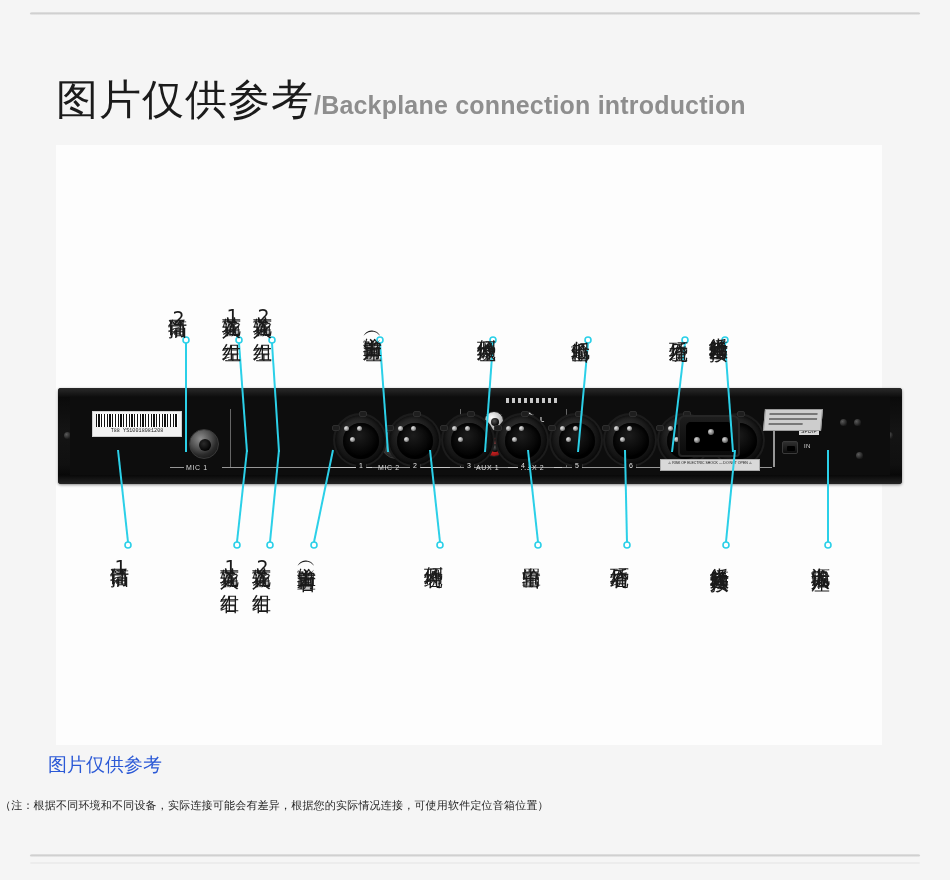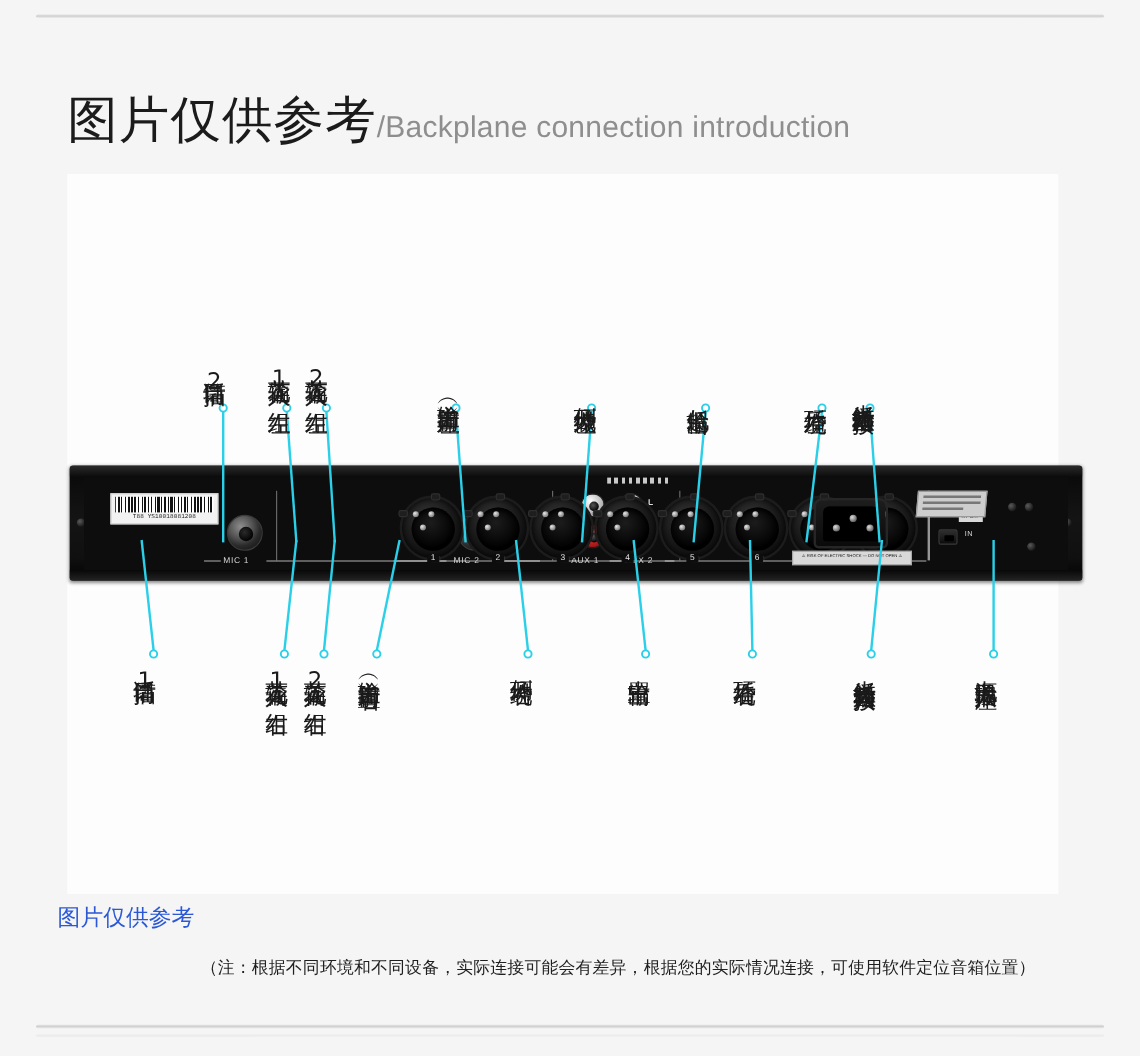--- a/index.html
+++ b/index.html
@@ -29,21 +29,21 @@
   #heading {
     position: absolute; left: 56px; top: 72px;
     white-space: nowrap;
   }
   #heading .cn {
     font-size: 42px; color: #1b1b1b; font-weight: 400;
     letter-spacing: 1px;
     font-family: "DejaVu Sans", "Liberation Sans", sans-serif;
   }
   #heading .en {
-    font-size: 25px; color: #8e8e8e; font-weight: 400;
+    font-size: 25px; color: #8e8e8e; font-weight: 700;
     letter-spacing: .2px;
     font-family: "Liberation Sans", sans-serif;
   }
 
   
   #content-panel {
     position: absolute; left: 56px; top: 145px;
     width: 826px; height: 600px;
     background: #fdfdfd;
   }
@@ -231,22 +231,22 @@
   
   #ref-note {
     position: absolute; left: 0; top: 752px; width: 950px;
     text-align: left;
     font-size: 19px; color: #2b59d6;
     font-family: "DejaVu Sans", "Liberation Sans", sans-serif;
     margin-left: 48px;
   }
   #disclaimer {
     position: absolute; left: 0; top: 798px; width: 863px;
-    text-align: right;
-    font-size: 14px; color: #1f1f1f;
+    text-align: left;
+    font-size: 11px; color: #1f1f1f;
     font-family: "DejaVu Sans", "Liberation Sans", sans-serif;
     letter-spacing: .2px;
   }
 </style>
 </head>
 <body>
 
 <div id="page">
 
   <div class="hairline" id="divider-top"></div>

